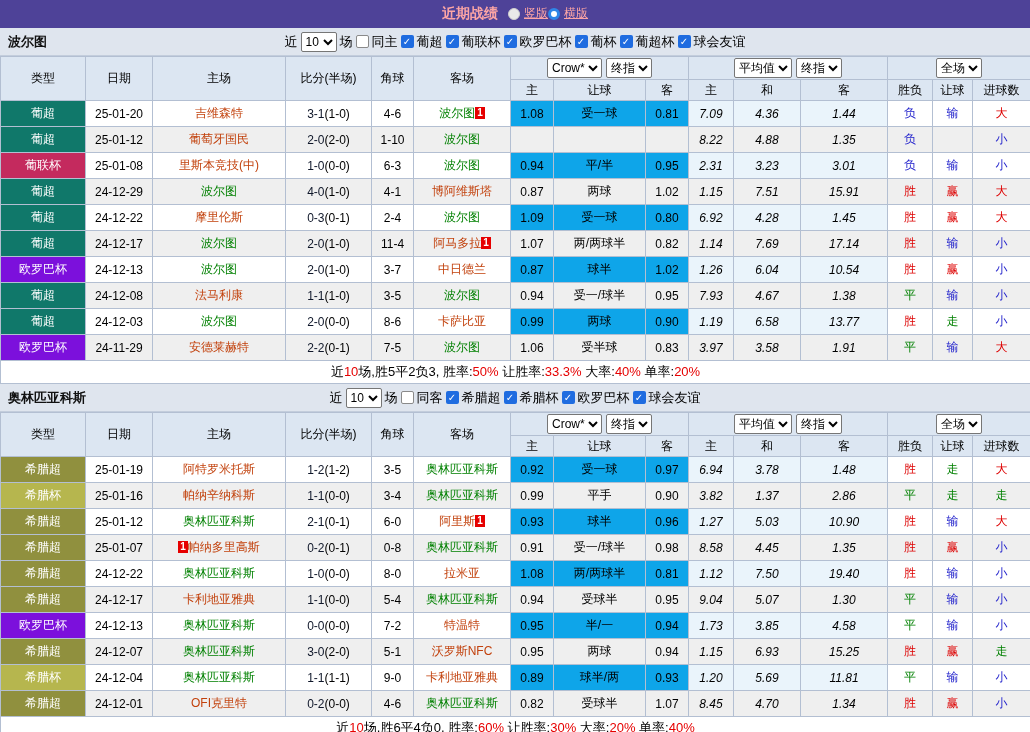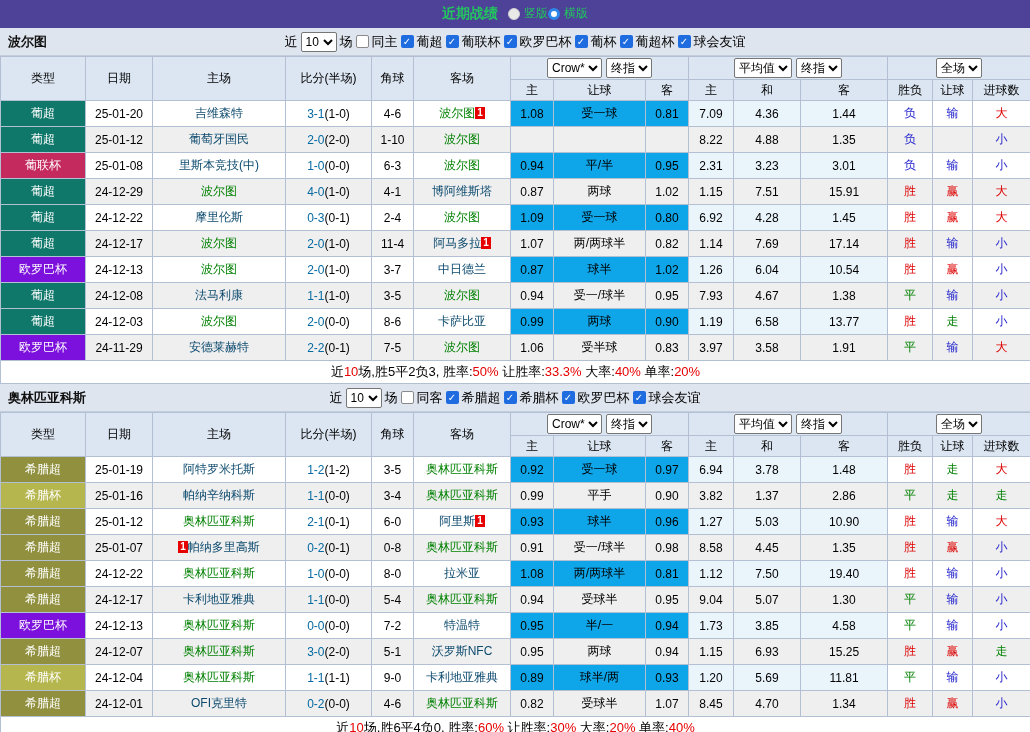--- a/index.html
+++ b/index.html
@@ -2,24 +2,24 @@
 <html><head>
 <meta charset="utf-8">
 <style>
   * { box-sizing: border-box; margin:0; padding:0; }
   body {
     width:1030px; height:732px; overflow:hidden;
     font-family:"Liberation Sans","DejaVu Sans",sans-serif;
     font-size:12px; background:#fff; color:#000;
   }
   
-  .topbar { height:28px; background:#4e4298; color:#22c55e;
+  .topbar { height:28px; background:#4e4298; color:#fca5a5;
     display:flex; align-items:center; justify-content:center; gap:10px; }
   .topbar .ttl { font-weight:bold; font-size:14px; }
-  .radio-lab { display:inline-flex; align-items:center; gap:4px; font-size:12px; cursor:pointer; }
+  .radio-lab { display:inline-flex; align-items:center; gap:4px; font-size:12px; cursor:pointer;text-decoration:underline; }
   .rad { width:12px; height:12px; border-radius:50%; display:inline-block; }
   .rad.off { background:#e9e9e9; border:1px solid #cfcfcf; }
   .rad.on { background:#fff; border:3px solid #2f86e8; }
   
   .frow { height:28px; background:#dfe5ee; border-bottom:1px solid #c3cddc;
     display:flex; align-items:center; position:relative; font-size:13px; }
   .frow .team { position:absolute; left:8px; font-weight:bold; color:#111; }
   .frow .fctl { margin:0 auto; display:flex; align-items:center; gap:3px; }
   select { font-family:inherit; font-size:12px; height:20px; border:1px solid #767676;
     background:#fff; border-radius:2px; }
@@ -30,26 +30,26 @@
   
   table { border-collapse:collapse; table-layout:fixed; width:1030px; text-align:center; }
   th, td { border:1px solid #b3bfd2; padding:0; overflow:hidden; white-space:nowrap; }
   thead th, thead td { background:#dce6f2; font-weight:normal; }
   tr.ctl td { height:23px; }
   tr.ctl select { margin:0 2px; }
   tr.sub th { height:21px; }
   tbody td { height:26px; }
   tbody tr.even td { background:#efefef; }
   td.hcp { background:#0ea5e9; }
-  td.avg { background:#eaf4fb; }
+  td.avg { background:#eaf4fb;font-style:italic; }
   tr.even td.hcp.noval { background:#efefef; }
   td.lgc { color:#fff; }
-  .tm { color:#0c4a6e; text-decoration:none; cursor:pointer; }
+  .tm { color:#c2410c; text-decoration:none; cursor:pointer; }
   .tm.g { color:#008000; }
-  .sc { color:#0369a1;text-align:center; }
+  .sc { color:#0f172a;text-align:center; }
   .bdg { display:inline-block; background:#e60000; color:#fff; font-size:10px;
     line-height:12px; padding:0 2px; font-weight:bold; vertical-align:1px; }
   .w-red { color:#dd0000; } .w-green { color:#008000; } .w-blue { color:#2222cc; }
   tr.sumr td { height:23px; background:#fff; font-size:13px; }
   tr.sumr .rd { color:#e60000; }
 </style>
 </head>
 <body>
 
 <div class="topbar">

